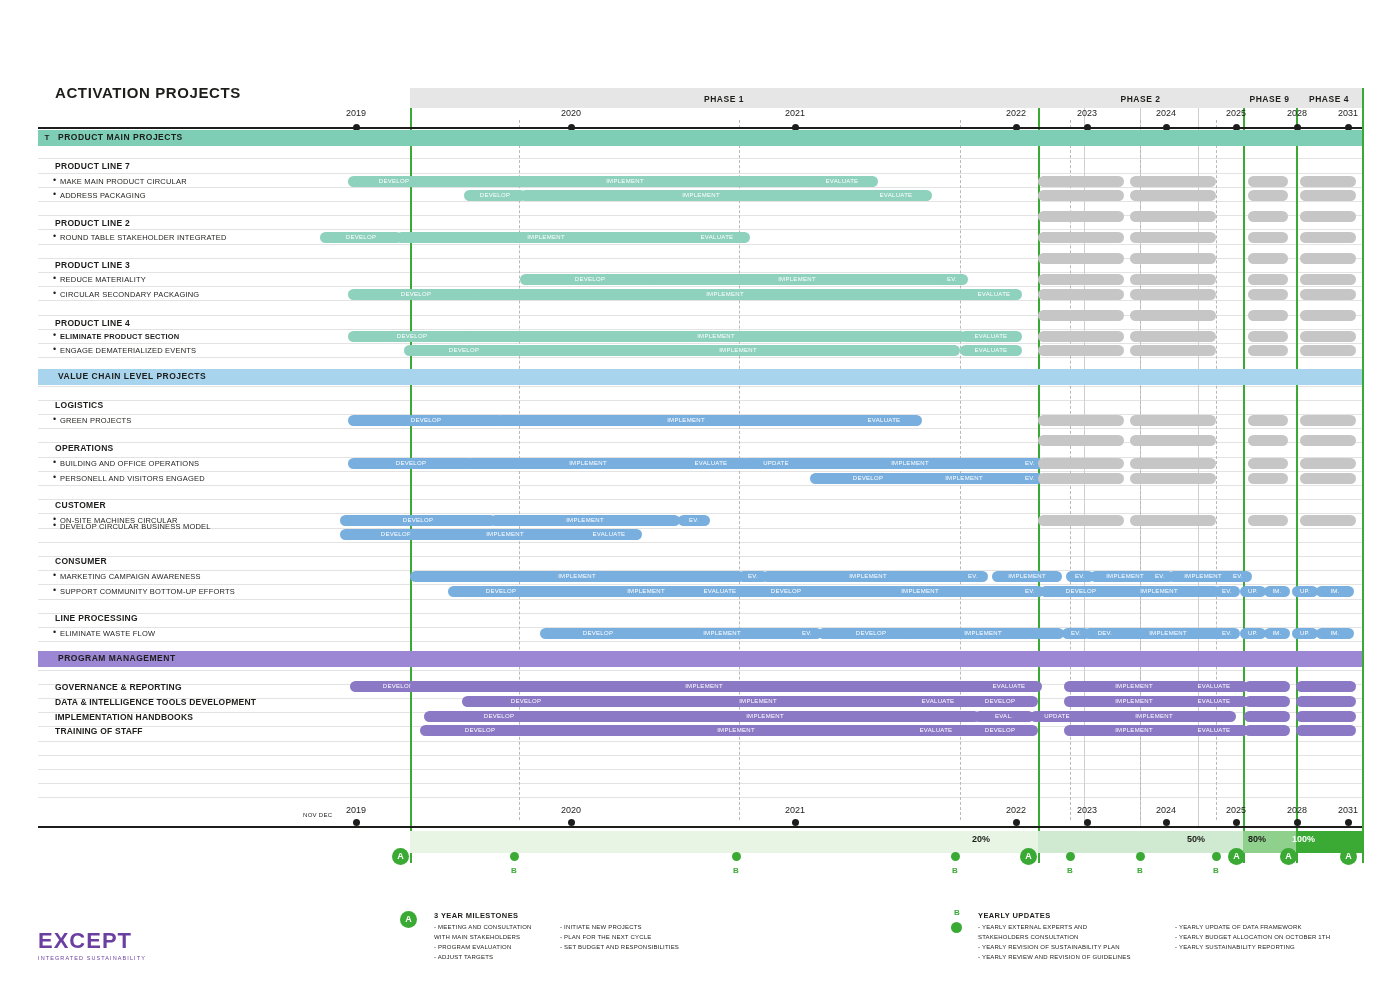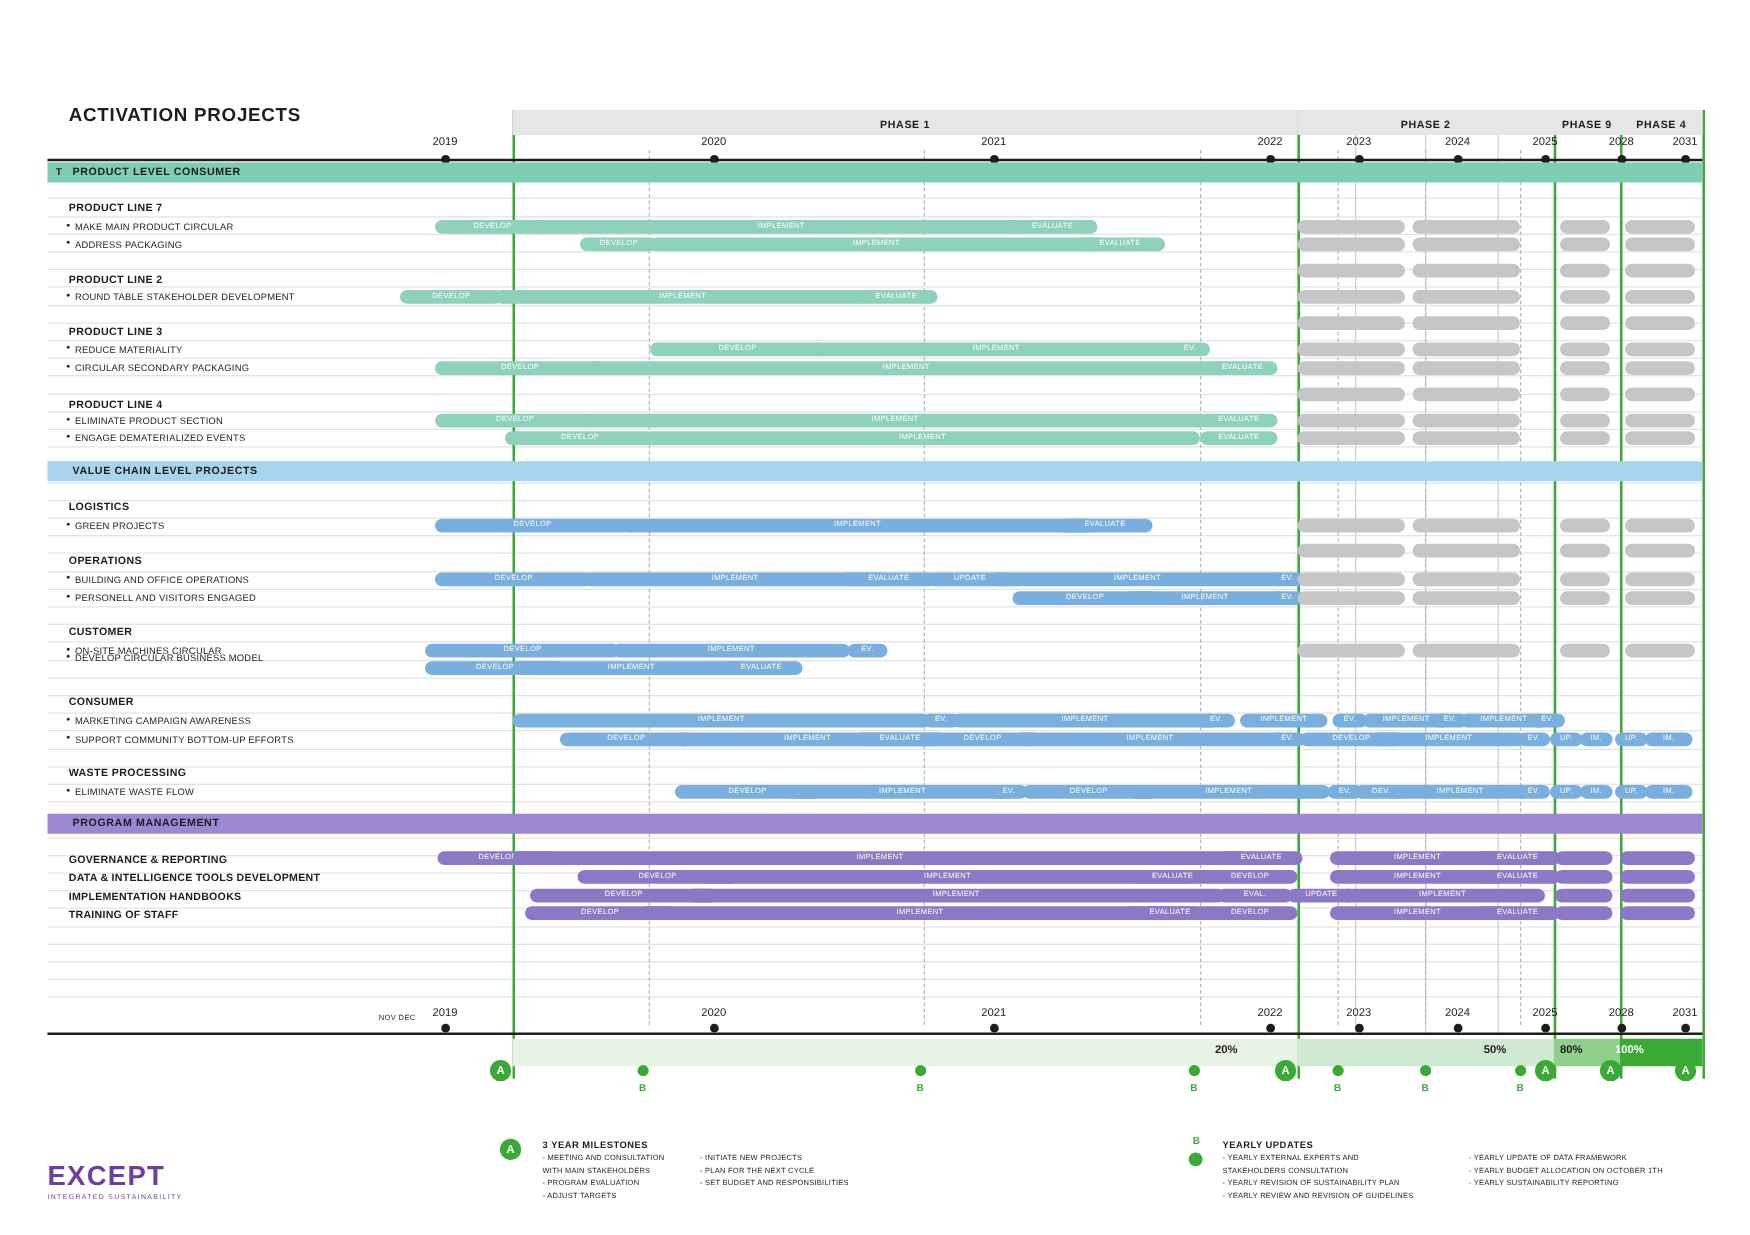--- a/index.html
+++ b/index.html
@@ -214,45 +214,45 @@
       <div class="axisdot" style="left:1233px;top:124px;"></div>
       <div class="yearlab" style="left:1267px;top:108px;">2028</div>
       <div class="axisdot" style="left:1294px;top:124px;"></div>
       <div class="yearlab" style="left:1318px;top:108px;">2031</div>
       <div class="axisdot" style="left:1345px;top:124px;"></div>
       <div class="axisline" style="top:127px;height:1.5px;"></div>
     </div>
   <div id="layer-sections">
       <div class="secbar" style="top:130px;background:#7ecdb5;">
         <div class="tbox">T</div>
-        <div class="lab">PRODUCT LEVEL CONSUMER</div>
+        <div class="lab">PRODUCT MAIN PROJECTS</div>
       </div>
       <div class="secbar" style="top:369px;background:#a8d4ee;">
         <div class="lab">VALUE CHAIN LEVEL PROJECTS</div>
       </div>
       <div class="secbar" style="top:651px;background:#9b87d4;">
         <div class="lab">PROGRAM MANAGEMENT</div>
       </div>
     </div>
   <div id="layer-labels">
       <div class="grouplab" style="top:161px;">PRODUCT LINE 7</div>
       <div class="grouplab" style="top:218px;">PRODUCT LINE 2</div>
       <div class="grouplab" style="top:260px;">PRODUCT LINE 3</div>
       <div class="grouplab" style="top:318px;">PRODUCT LINE 4</div>
       <div class="grouplab" style="top:400px;">LOGISTICS</div>
       <div class="grouplab" style="top:443px;">OPERATIONS</div>
       <div class="grouplab" style="top:500px;">CUSTOMER</div>
       <div class="grouplab" style="top:556px;">CONSUMER</div>
-      <div class="grouplab" style="top:613px;">WASTE PROCESSING</div>
+      <div class="grouplab" style="top:613px;">LINE PROCESSING</div>
       <div class="tasklab" style="top:177px;">MAKE MAIN PRODUCT CIRCULAR</div>
       <div class="tasklab" style="top:191px;">ADDRESS PACKAGING</div>
-      <div class="tasklab" style="top:233px;">ROUND TABLE STAKEHOLDER DEVELOPMENT</div>
+      <div class="tasklab" style="top:233px;">ROUND TABLE STAKEHOLDER INTEGRATED</div>
       <div class="tasklab" style="top:275px;">REDUCE MATERIALITY</div>
       <div class="tasklab" style="top:290px;">CIRCULAR SECONDARY PACKAGING</div>
-      <div class="tasklab" style="top:332px;">ELIMINATE PRODUCT SECTION</div>
+      <div class="tasklab" style="top:332px;font-weight:bold;">ELIMINATE PRODUCT SECTION</div>
       <div class="tasklab" style="top:346px;">ENGAGE DEMATERIALIZED EVENTS</div>
       <div class="tasklab" style="top:416px;">GREEN PROJECTS</div>
       <div class="tasklab" style="top:459px;">BUILDING AND OFFICE OPERATIONS</div>
       <div class="tasklab" style="top:474px;">PERSONELL AND VISITORS ENGAGED</div>
       <div class="tasklab" style="top:516px;">ON-SITE MACHINES CIRCULAR</div>
       <div class="tasklab" style="top:522px;">DEVELOP CIRCULAR BUSINESS MODEL</div>
       <div class="tasklab" style="top:572px;">MARKETING CAMPAIGN AWARENESS</div>
       <div class="tasklab" style="top:587px;">SUPPORT COMMUNITY BOTTOM-UP EFFORTS</div>
       <div class="tasklab" style="top:629px;">ELIMINATE WASTE FLOW</div>
       <div class="pmlab" style="top:682px;">GOVERNANCE &amp; REPORTING</div>

